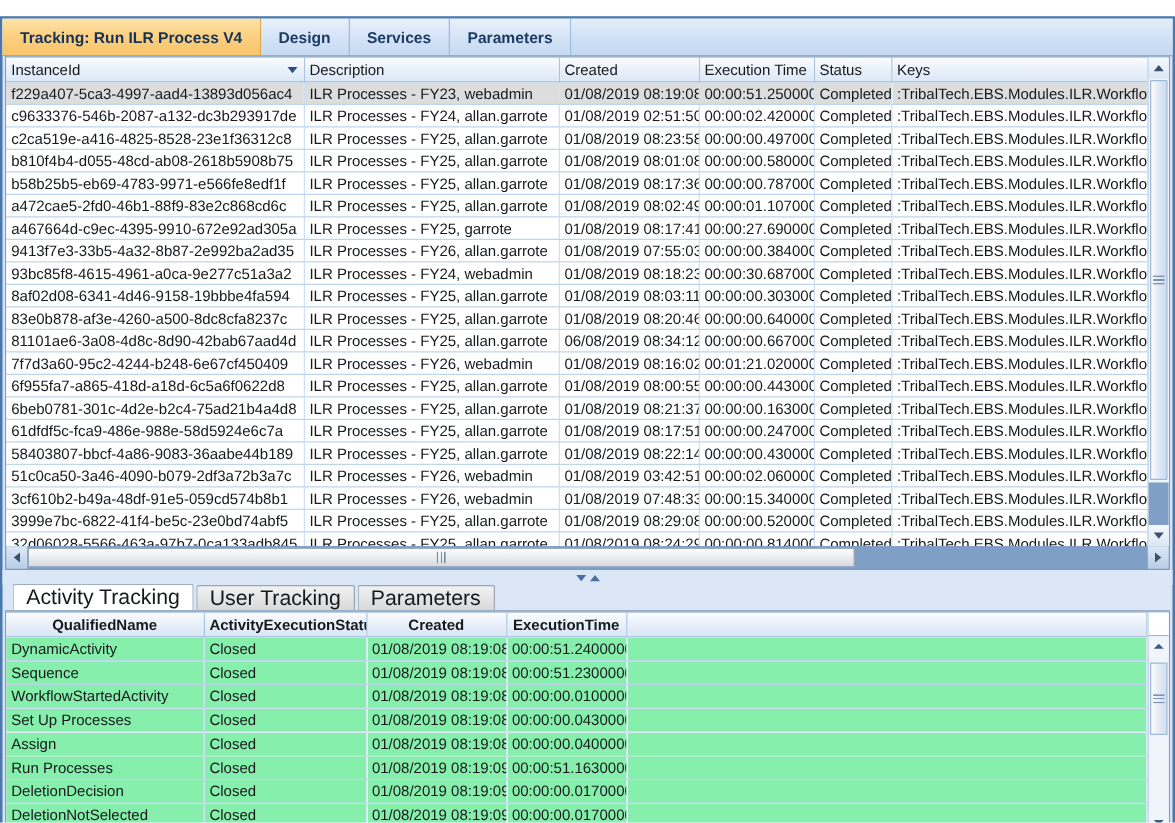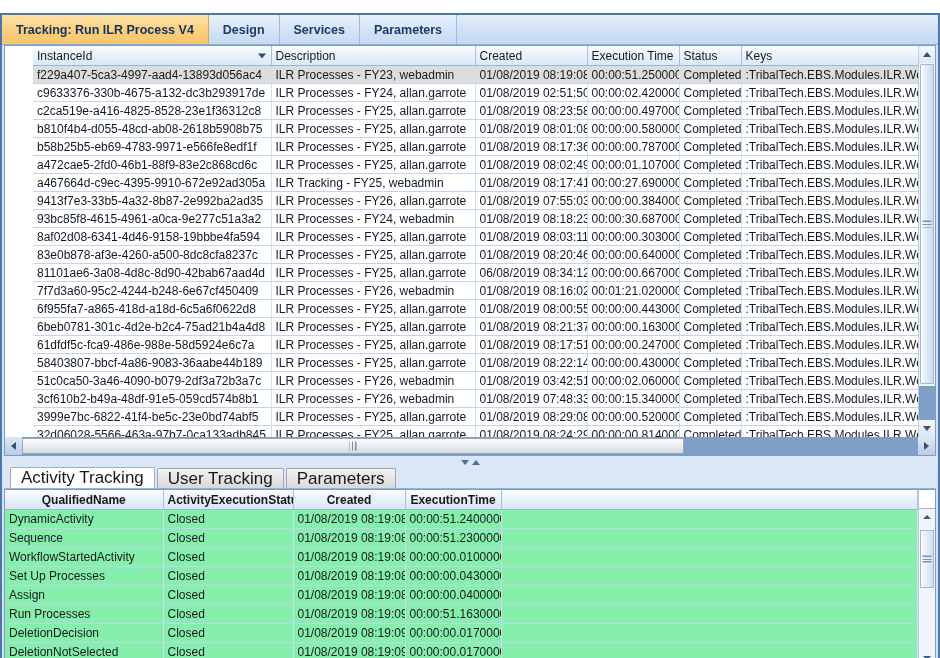--- a/index.html
+++ b/index.html
@@ -82,21 +82,20 @@
     border: 1px solid #7d9dc4;
     border-bottom: none;
     position: relative;
     overflow: hidden;
     box-sizing: border-box;
   }
   .grid-scroller {
     position: absolute;
     left: 0; top: 0; right: 17px; bottom: 0;
     overflow: hidden;
-    padding-left: 28px;
   }
   table.grid {
     border-collapse: collapse;
     table-layout: fixed;
     width: 100%;
     font-size: 12px;
   }
   table.grid th {
     background: linear-gradient(to bottom, #fbfdff 0%, #eaf1fa 50%, #dce8f7 100%);
     border-right: 1px solid #a9c2de;
@@ -437,21 +436,21 @@
         <tbody id="upper-body">
             <tr class="selected">
               <td>f229a407-5ca3-4997-aad4-13893d056ac4</td>
               <td>ILR Processes - FY23, webadmin</td>
               <td>01/08/2019 08:19:08</td>
               <td>00:00:51.2500000</td>
               <td>Completed</td>
               <td>:TribalTech.EBS.Modules.ILR.Workflow.</td>
             </tr>
             <tr>
-              <td>c9633376-330b-4675-a132-dc3b293917de</td>
+              <td>c9633376-546b-2087-a132-dc3b293917de</td>
               <td>ILR Processes - FY24, allan.garrote</td>
               <td>01/08/2019 02:51:50</td>
               <td>00:00:02.4200000</td>
               <td>Completed</td>
               <td>:TribalTech.EBS.Modules.ILR.Workflow.</td>
             </tr>
             <tr>
               <td>c2ca519e-a416-4825-8528-23e1f36312c8</td>
               <td>ILR Processes - FY25, allan.garrote</td>
               <td>01/08/2019 08:23:58</td>
@@ -478,21 +477,21 @@
             <tr>
               <td>a472cae5-2fd0-46b1-88f9-83e2c868cd6c</td>
               <td>ILR Processes - FY25, allan.garrote</td>
               <td>01/08/2019 08:02:49</td>
               <td>00:00:01.1070000</td>
               <td>Completed</td>
               <td>:TribalTech.EBS.Modules.ILR.Workflow.</td>
             </tr>
             <tr>
               <td>a467664d-c9ec-4395-9910-672e92ad305a</td>
-              <td>ILR Tracking - FY25, webadmin</td>
+              <td>ILR Processes - FY25, garrote</td>
               <td>01/08/2019 08:17:41</td>
               <td>00:00:27.6900000</td>
               <td>Completed</td>
               <td>:TribalTech.EBS.Modules.ILR.Workflow.</td>
             </tr>
             <tr>
               <td>9413f7e3-33b5-4a32-8b87-2e992ba2ad35</td>
               <td>ILR Processes - FY26, allan.garrote</td>
               <td>01/08/2019 07:55:03</td>
               <td>00:00:00.3840000</td>

